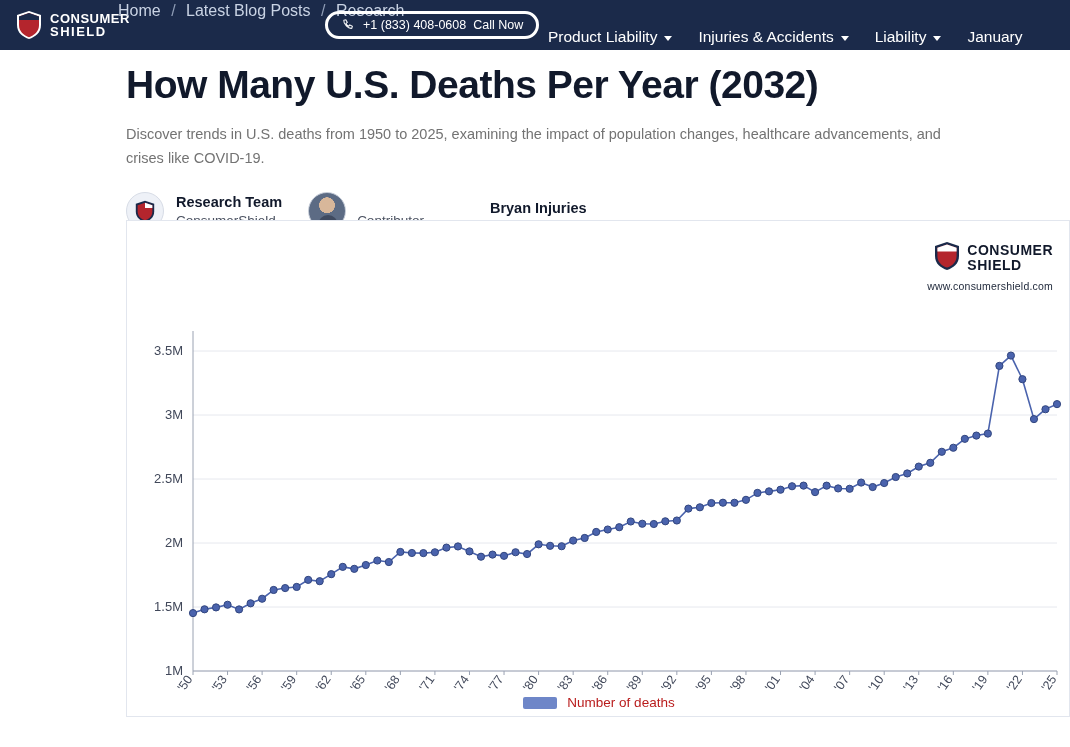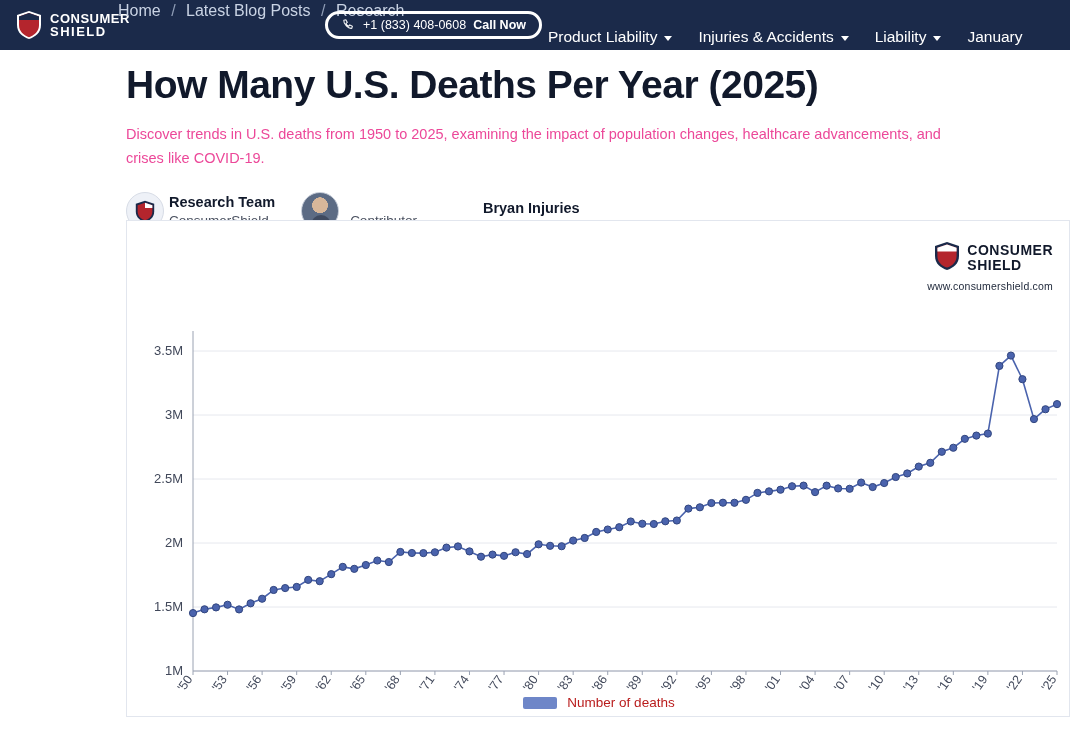--- a/index.html
+++ b/index.html
@@ -32,21 +32,21 @@
   .nav-breadcrumb .sep { margin:0 6px; color:#8e9cb5; }
 
   .phone-pill {
     position:absolute; left:325px; top:11px;
     height:28px; border:3px solid #ffffff; border-radius:16px;
     display:flex; align-items:center; gap:7px;
     padding:0 13px;
     background:transparent;
     color:#fff; font-size:12.5px; white-space:nowrap;
   }
-  .phone-pill .callnow { font-weight:bold; font-size:12.5px; }
+  .phone-pill .callnow { font-weight:normal; font-size:12.5px; }
   .phone-ico { width:15px; height:15px; display:inline-block; }
 
   .nav-items {
     position:absolute; left:548px; top:28px;
     display:flex; align-items:center; gap:26px;
     color:#fff; font-size:15.5px; white-space:nowrap;
   }
   .nav-item { display:flex; align-items:center; gap:7px; cursor:pointer; }
   .caret { width:0;height:0;border-left:4.5px solid transparent;border-right:4.5px solid transparent;border-top:5px solid #fff; display:inline-block; margin-top:2px;}
 
@@ -54,30 +54,30 @@
   .content { position:absolute; top:50px; left:0; width:1070px; }
 
   h1.title {
     margin:0; padding:12px 0 0 126px;
     font-size:39px; line-height:46px; letter-spacing:-0.5px;
     color:#11192b; font-weight:bold;
   }
   .subtitle {
     margin:0; padding:14px 0 0 126px;
     width:960px;
-    font-size:14.5px; line-height:24px; color:#ec4899;
+    font-size:14.5px; line-height:24px; color:#737373;
   }
 
   .byline { position:relative; margin-top:22px; padding-left:126px; display:flex; align-items:center; }
   .avatar-shield {
     width:38px;height:38px;border-radius:50%;
     background:#eef1f7; border:1px solid #d7dce6;
     display:flex;align-items:center;justify-content:center;
   }
-  .author-block { margin-left:5px; }
+  .author-block { margin-left:12px; }
   .author-name { font-size:14.5px; font-weight:bold; color:#11192b; line-height:18px;}
   .author-org { font-size:13.5px; color:#4a5160; line-height:19px; }
 
   .avatar-photo {
     width:38px;height:38px;border-radius:50%;
     margin-left:26px;
     background:radial-gradient(circle at 50% 34%, #d8b79a 0 26%, #5c6b84 27% 100%);
     border:1px solid #c3cad6;
     position:relative; overflow:hidden;
   }
@@ -163,21 +163,21 @@
       <span>Liability</span>
       <span class="caret"></span>
     </div>
     <div class="nav-item">
       <span>January</span>
     </div>
   </div>
 </div>
 
 <div class="content">
-  <h1 class="title">How Many U.S. Deaths Per Year (2025)</h1>
+  <h1 class="title">How Many U.S. Deaths Per Year (2032)</h1>
   <p class="subtitle">Discover trends in U.S. deaths from 1950 to 2025, examining the impact of population changes, healthcare advancements, and crises like COVID-19.</p>
 
   <div class="byline">
     <div class="avatar-shield">
       <svg width="20" height="23" viewBox="0 0 26 30">
         <path d="M13 1 L25 5 V15 C25 23 19 27 13 29 C7 27 1 23 1 15 V5 Z" fill="#1b2a4a"></path>
         <path d="M13 3.5 L22.6 6.8 V15 C22.6 21.5 18 24.9 13 26.6 C8 24.9 3.4 21.5 3.4 15 V6.8 Z" fill="#b4252d"></path>
         <path d="M13 3.5 L22.6 6.8 V10.5 H13 Z" fill="#ffffff"></path>
       </svg>
     </div>

